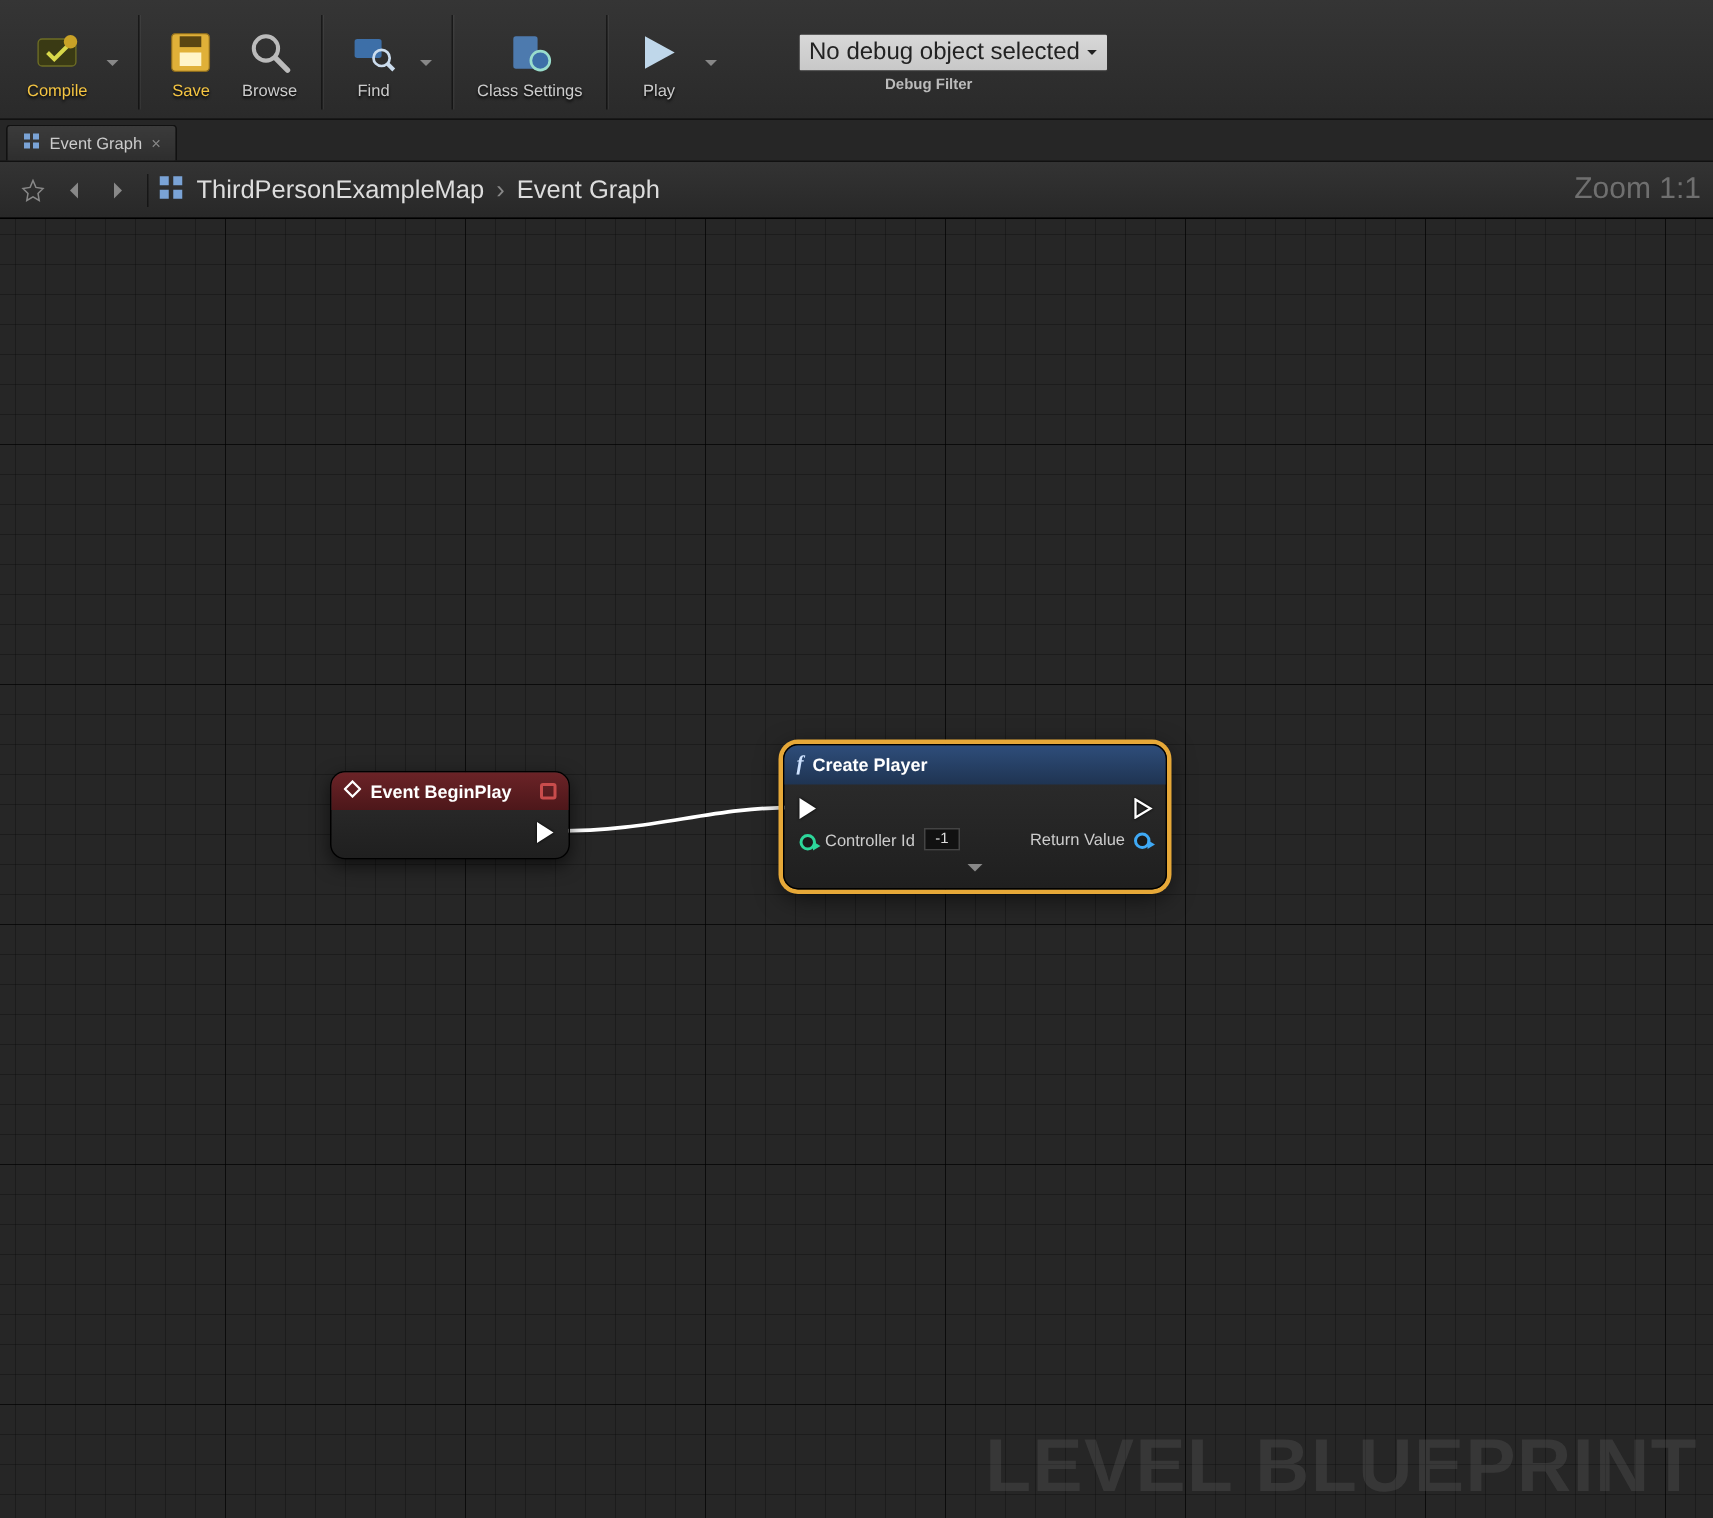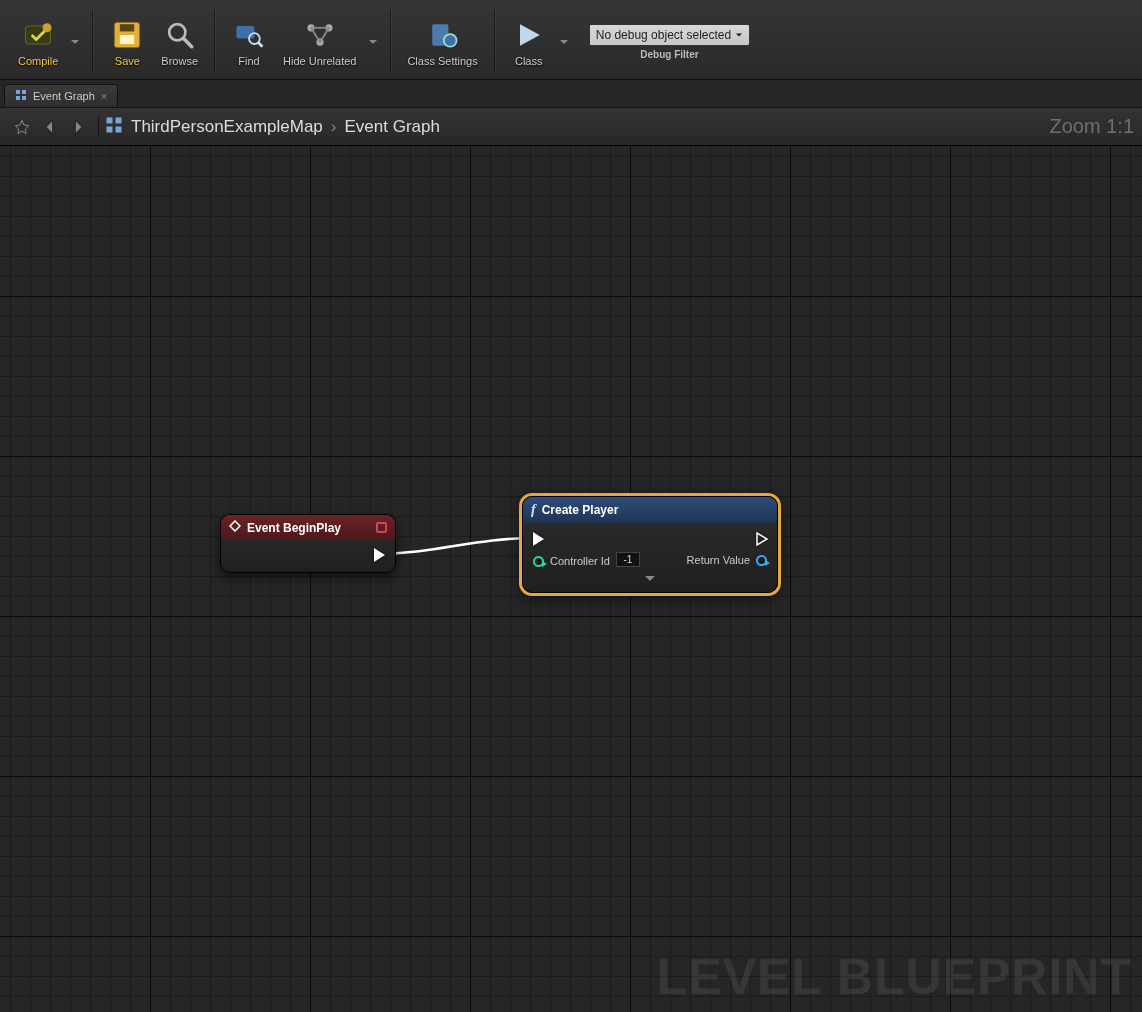--- a/index.html
+++ b/index.html
@@ -10,21 +10,21 @@
 .toolbar-group { display: flex; align-items: stretch; padding: 0 6px; text-align: center; }
 .toolbar-sep { width: 1px; background: rgba(0,0,0,0.5); margin: 6px 2px; box-shadow: 1px 0 0 rgba(255,255,255,0.05); }
 .toolbar-btn { display: flex; flex-direction: column; align-items: center; justify-content: center; padding: 0 8px; cursor: pointer; border-radius: 3px; position: relative; }
 .toolbar-ico { width: 36px; height: 36px; display: flex; align-items: center; justify-content: center; }
 .toolbar-lbl { font-size: 11px; text-shadow: 0 1px 2px #000; white-space: nowrap; margin-top: 2px; }
 .toolbar-lbl.yellow { color: #f5c542; }
 .toolbar-dd { display: flex; align-items: center; padding: 0 4px; cursor: pointer; }
 .toolbar-dd svg { width: 10px; height: 10px; }
 
 .debug-area { display:flex; flex-direction:column; align-items:center; justify-content:center; padding:0 10px; }
-.debug-combo { background: linear-gradient(#d8d8d8,#c8c8c8); color:#222; font-size:12px; padding:3px 6px; border:1px solid #333; border-radius:2px; display:flex; align-items:center; gap:4px; cursor:pointer; }
+.debug-combo { background: linear-gradient(#d8d8d8,#c8c8c8); color:#222; font-size:16px; padding:3px 6px; border:1px solid #333; border-radius:2px; display:flex; align-items:center; gap:4px; cursor:pointer;margin-left:33px; }
 .debug-combo svg { width:8px; height:8px; fill:#222; }
 .debug-lbl { font-size:10px; color:#bbb; margin-top:3px;font-weight:bold; }
 
 
 .tabbar { height: 28px; background: #262626; display:flex; align-items:flex-end; padding-left:4px; border-bottom:1px solid #111; }
 .tab { background: linear-gradient(#3b3b3b,#2e2e2e); border:1px solid #111; border-bottom:none; padding:4px 10px; display:flex; align-items:center; gap:6px; font-size:11px; border-radius:3px 3px 0 0; cursor:pointer; }
 .tab .close { color:#888; font-size:11px; cursor:pointer; }
 
 
 .crumbbar { height: 38px; background: linear-gradient(#333,#282828); display:flex; align-items:center; padding:0 8px; border-bottom:1px solid #000; }
@@ -43,21 +43,21 @@
     linear-gradient(90deg, rgba(0,0,0,0.6) 1px, transparent 1px),
     linear-gradient(rgba(0,0,0,0.25) 1px, transparent 1px),
     linear-gradient(90deg, rgba(0,0,0,0.25) 1px, transparent 1px);
   background-size: 160px 160px, 160px 160px, 20px 20px, 20px 20px;
   background-position: -10px -10px, -10px -10px, -10px -10px, -10px -10px;
 }
 .watermark { position:absolute; right:10px; bottom:6px; font-size:50px; font-weight:700; letter-spacing:1px; color:rgba(120,120,120,0.22); pointer-events:none; }
 
 
 .node { position:absolute; border-radius:10px; background:linear-gradient(#2e2e2e,#1f1f1f); box-shadow:0 4px 12px rgba(0,0,0,0.6); border:1px solid #000; }
-.node-event { left:220px; top:368px; width:176px; }
+.node-event { left:220px; top:368px; width:160px; }
 .node-event .head { background:linear-gradient(#6b2327,#4d171a); border-radius:9px 9px 0 0; padding:5px 8px; display:flex; align-items:center; gap:6px; font-size:12px; font-weight:bold; color:#fff; }
 .node-event .head .delegate { margin-left:auto; width:11px; height:11px; border:2px solid #c94c4c; border-radius:2px; }
 .node-event .body { padding:8px 10px 10px 10px; display:flex; justify-content:flex-end; }
 
 .node-func { left:522px; top:350px; width:256px; box-shadow:0 0 0 3px #e6a838, 0 4px 18px rgba(0,0,0,0.7); }
 .node-func .head { background:linear-gradient(#2e4d7a,#1f3452); border-radius:9px 9px 0 0; padding:5px 8px; display:flex; align-items:center; gap:6px; font-size:12px; font-weight:bold; color:#fff; }
 .node-func .body { padding:6px 10px 4px 10px; }
 .node-row { display:flex; align-items:center; justify-content:space-between; padding:3px 0; }
 .pin-group { display:flex; align-items:flex-end; gap:6px; font-size:11px; }
 .pin-exec { width:0; height:0; border-top:7px solid transparent; border-bottom:7px solid transparent; border-left:11px solid #fff; filter: drop-shadow(0 0 1px #000); }
@@ -124,33 +124,20 @@
     <div class="toolbar-btn">
       <div class="toolbar-ico">
         <svg viewBox="0 0 40 40" width="36" height="36">
             <rect x="6" y="10" width="20" height="14" rx="2" fill="#3d6fa8"></rect>
             <circle cx="26" cy="24" r="6" fill="none" stroke="#cde" stroke-width="2"></circle>
             <line x1="30" y1="28" x2="35" y2="33" stroke="#cde" stroke-width="3"></line>
           </svg>
       </div>
       <div class="toolbar-lbl">Find</div>
     </div>
-    <div class="toolbar-btn">
-      <div class="toolbar-ico">
-        <svg viewBox="0 0 40 40" width="36" height="36">
-            <circle cx="10" cy="12" r="4" fill="#aaa"></circle>
-            <circle cx="30" cy="12" r="4" fill="#aaa"></circle>
-            <circle cx="20" cy="28" r="4" fill="#aaa"></circle>
-            <line x1="10" y1="12" x2="30" y2="12" stroke="#888" stroke-width="2"></line>
-            <line x1="10" y1="12" x2="20" y2="28" stroke="#888" stroke-width="2"></line>
-            <line x1="30" y1="12" x2="20" y2="28" stroke="#888" stroke-width="2"></line>
-          </svg>
-      </div>
-      <div class="toolbar-lbl">Hide Unrelated</div>
-    </div>
     <div class="toolbar-dd">
         <svg viewBox="0 0 10 10">
           <path d="M1 3 L5 7 L9 3" fill="#888"></path>
         </svg>
       </div>
   </div>
   <div class="toolbar-sep"></div>
   <div class="toolbar-group">
     <div class="toolbar-btn">
       <div class="toolbar-ico">
@@ -163,21 +150,21 @@
     </div>
   </div>
   <div class="toolbar-sep"></div>
   <div class="toolbar-group">
     <div class="toolbar-btn">
       <div class="toolbar-ico">
         <svg viewBox="0 0 40 40" width="36" height="36">
             <path d="M10 8 L32 20 L10 32 Z" fill="#cfeaff" opacity="0.9"></path>
           </svg>
       </div>
-      <div class="toolbar-lbl">Class</div>
+      <div class="toolbar-lbl">Play</div>
     </div>
     <div class="toolbar-dd">
         <svg viewBox="0 0 10 10">
           <path d="M1 3 L5 7 L9 3" fill="#888"></path>
         </svg>
       </div>
   </div>
   <div class="debug-area">
     <div class="debug-combo">
       <span>No debug object selected</span>

